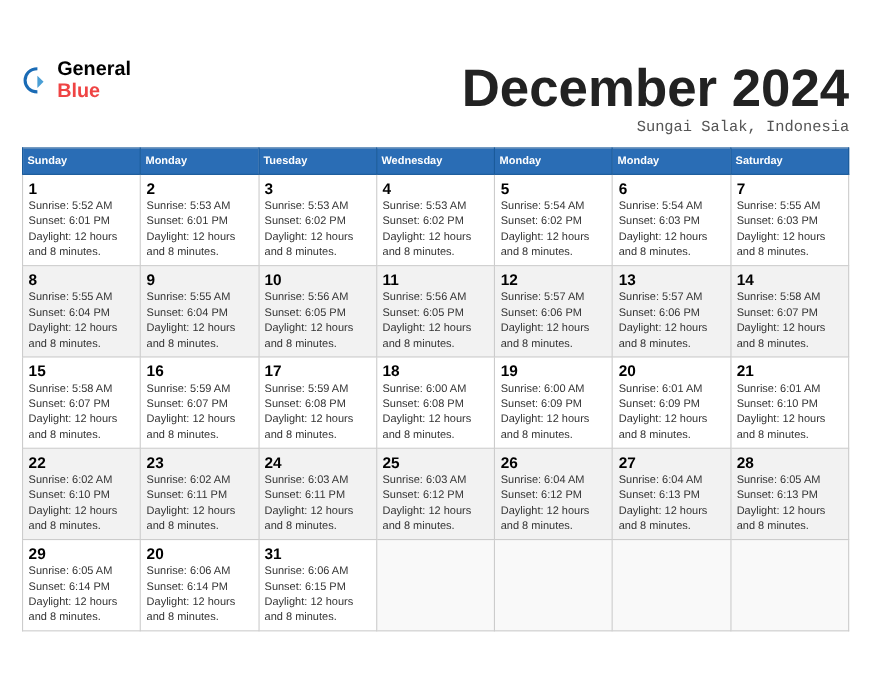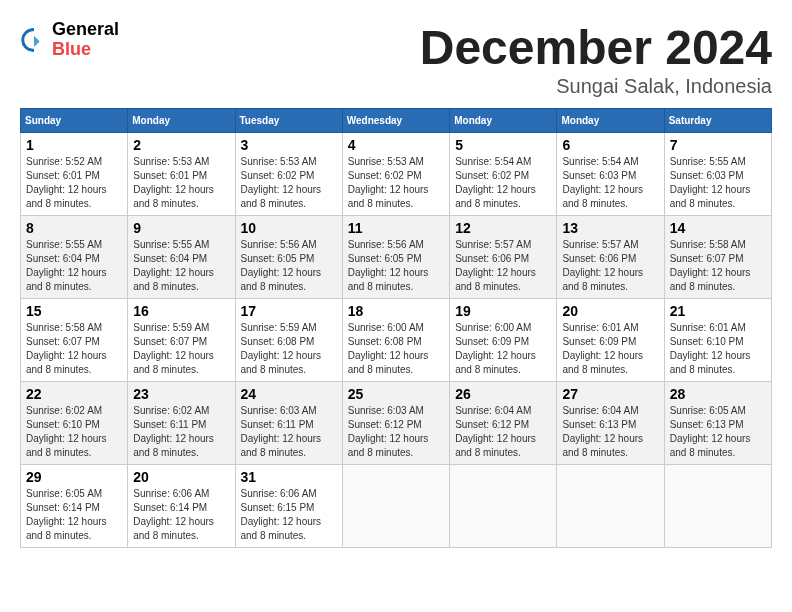--- a/index.html
+++ b/index.html
@@ -8,20 +8,21 @@
       background: #fff;
       width: 792px;
       min-height: 612px;
       padding: 20px;
     }
     .header {
       display: flex;
       justify-content: space-between;
       align-items: flex-start;
       margin-bottom: 10px;
+      margin-top: 33px;
     }
     .logo {
       display: flex;
       align-items: center;
       gap: 4px;
     }
     .logo-text {
       font-size: 18px;
       font-weight: bold;
       line-height: 1.1;
@@ -34,22 +35,23 @@
     }
     .title-block {
       text-align: right;
     }
     .month-title {
       font-size: 48px;
       font-weight: bold;
       color: #222;
     }
     .location {
-      font-size: 20px;
+      font-size: 14px;
       color: #555;
+      font-family: Liberation Mono, monospace;
     }
     .calendar {
       width: 100%;
       border-collapse: collapse;
       font-size: 11px;
     }
     .calendar th {
       background: #2a6db5;
       color: #fff;
       padding: 6px 4px;

